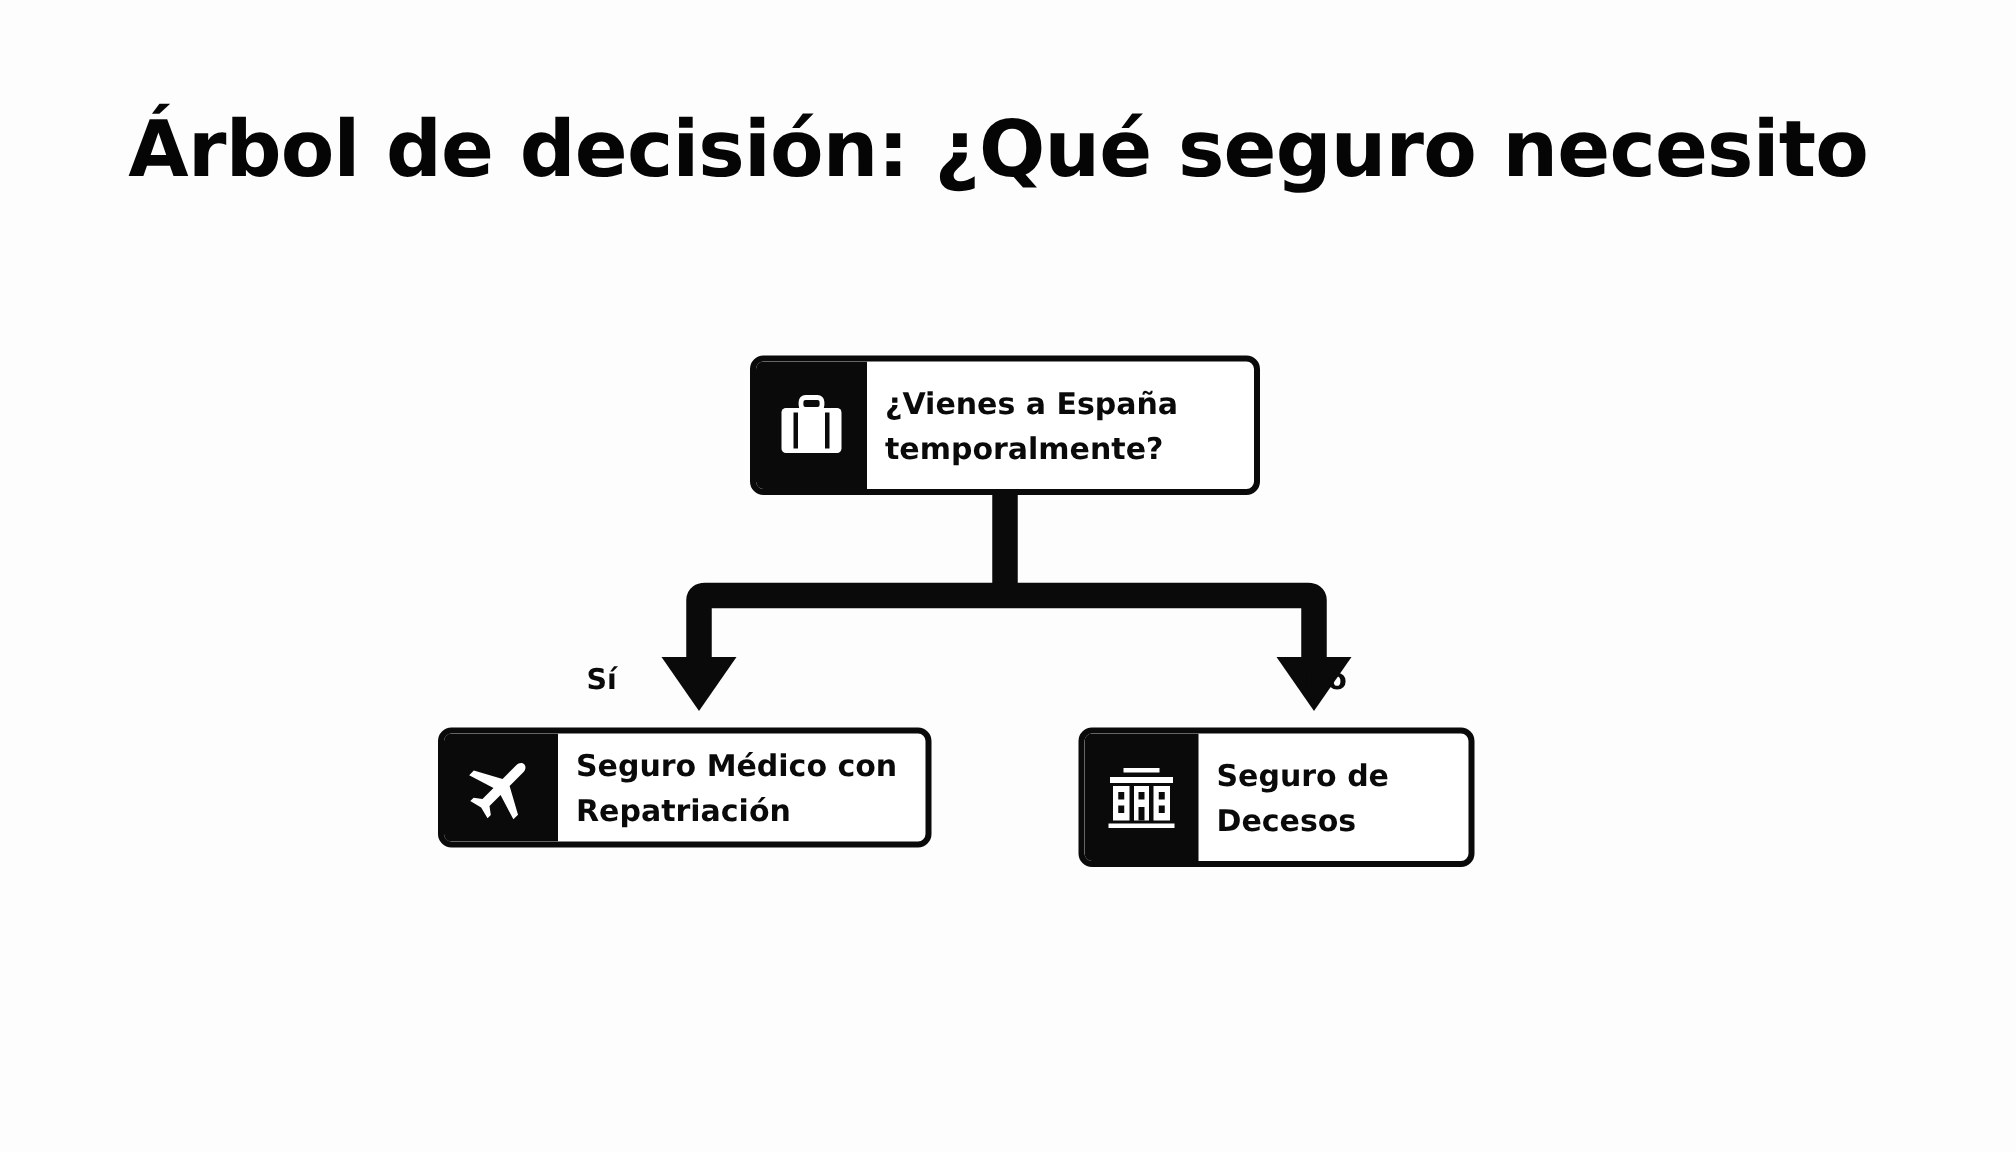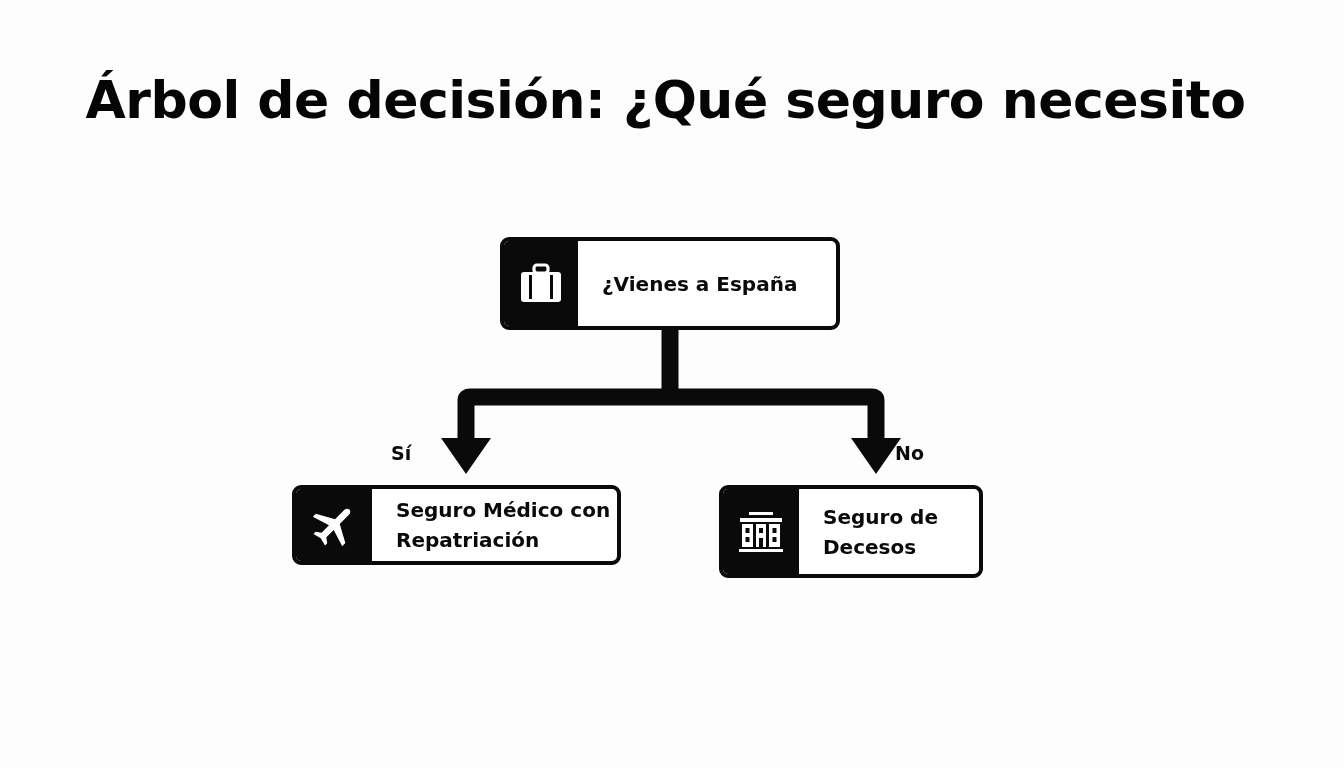--- a/index.html
+++ b/index.html
@@ -49,21 +49,21 @@
       background: #0a0a0a;
       display: flex;
       align-items: center;
       justify-content: center;
       flex: 0 0 auto;
     }
     .node .label {
       display: flex;
       flex-direction: column;
       justify-content: center;
-      padding-left: 24px;
+      padding-left: 12px;
       font-family: "DejaVu Sans", "Liberation Sans", sans-serif;
       font-weight: bold;
       font-size: 20px;
       line-height: 30px;
       color: #0a0a0a;
       white-space: nowrap;
     }
     #node-root { left: 500px; top: 237px; width: 340px; height: 93px; }
     #node-root .icon-box { width: 74px; }
     #node-yes { left: 292px; top: 485px; width: 329px; height: 80px; }
@@ -73,21 +73,21 @@
 
     .branch-label {
       position: absolute;
       font-family: "DejaVu Sans", "Liberation Sans", sans-serif;
       font-weight: bold;
       font-size: 19px;
       line-height: 36px;
       color: #0a0a0a;
     }
     #label-yes { left: 391px; top: 435px; }
-    #label-no { left: 895px; top: 435px; }
+    #label-no { left: 869px; top: 435px; }
   </style>
 </head>
 <body>
 
 <div class="title">Árbol de decisión: ¿Qué seguro necesito</div>
 
 <svg class="connectors" viewBox="0 0 1344 768" xmlns="http://www.w3.org/2000/svg">
   <g fill="none" stroke="#0a0a0a" stroke-width="17" stroke-linejoin="round">
     <line x1="670" y1="330" x2="670" y2="396"></line>
     <path d="M 466 447 L 466 400 Q 466 397 470 397 L 872 397 Q 876 397 876 400 L 876 447"></path>
@@ -100,20 +100,21 @@
   <div class="icon-box">
     <svg width="46" height="46" viewBox="0 0 46 46" xmlns="http://www.w3.org/2000/svg">
       <rect x="16" y="4" width="14" height="8" rx="3" fill="none" stroke="#ffffff" stroke-width="3.2"></rect>
       <rect x="3" y="11" width="40" height="30" rx="3" fill="#ffffff"></rect>
       <rect x="11" y="14" width="3" height="24" fill="#0a0a0a"></rect>
       <rect x="32" y="14" width="3" height="24" fill="#0a0a0a"></rect>
     </svg>
   </div>
   <div class="label">
     <span>¿Vienes a España</span>
+    <span>temporalmente?</span>
   </div>
 </div>
 
 <div class="branch-label" id="label-yes">Sí</div>
 <div class="branch-label" id="label-no">No</div>
 
 <div class="node" id="node-yes">
   <div class="icon-box">
     <svg width="50" height="50" viewBox="0 0 24 24" xmlns="http://www.w3.org/2000/svg">
       <g transform="rotate(45 12 12)">

